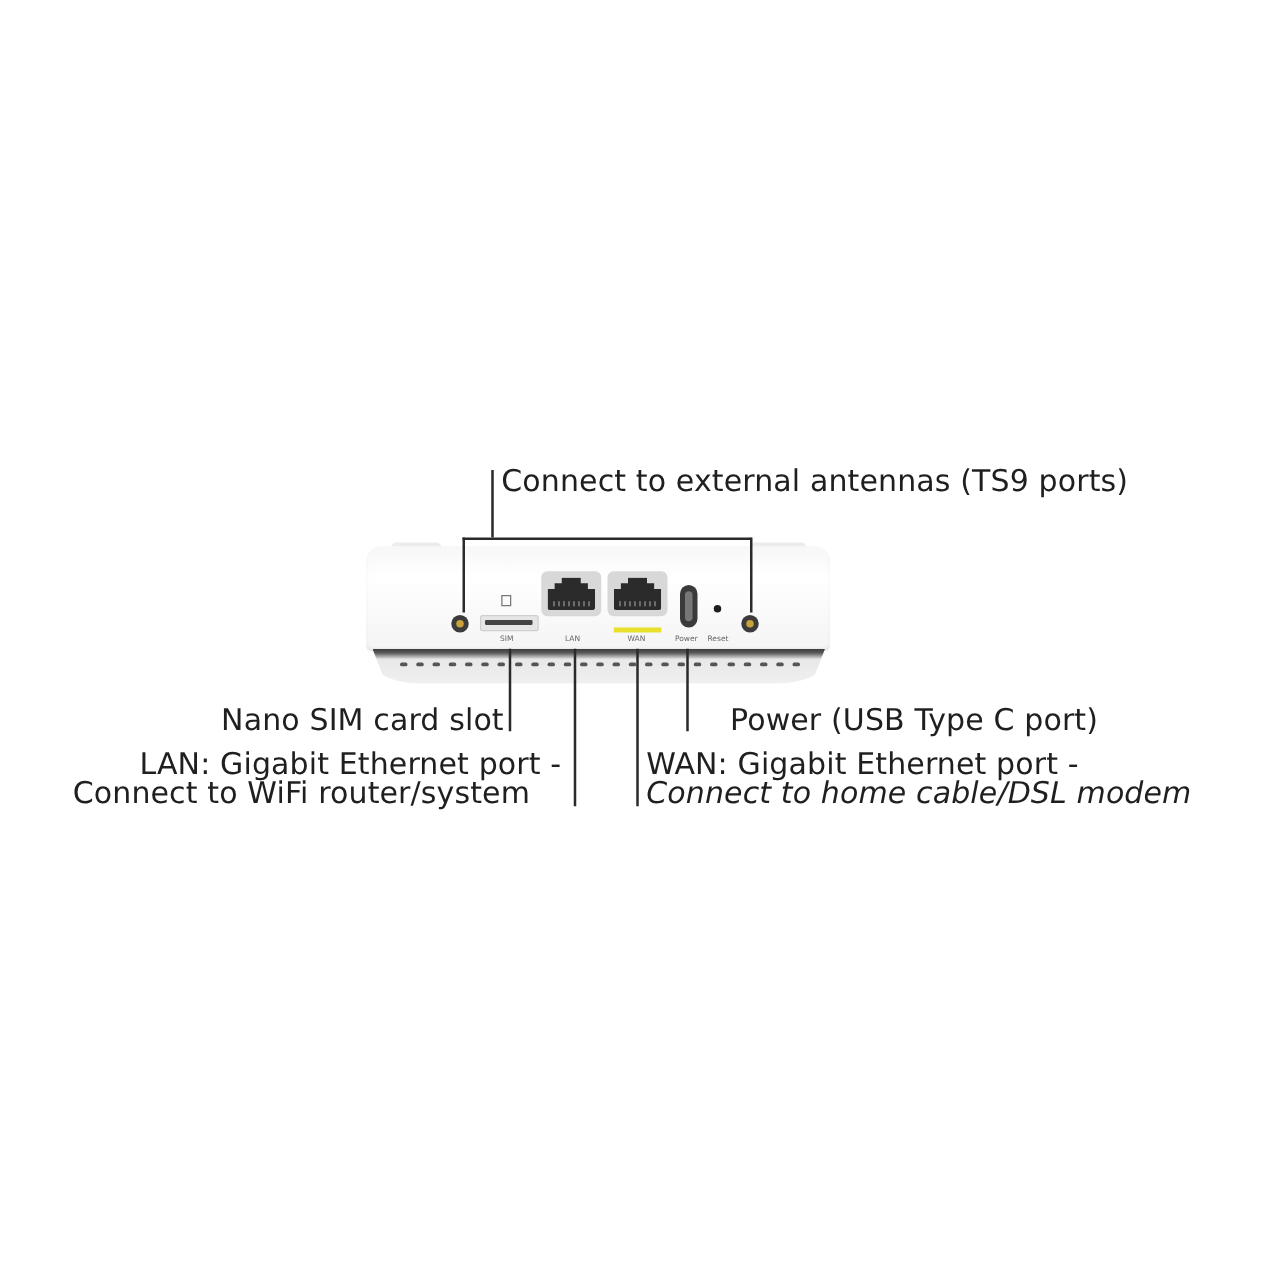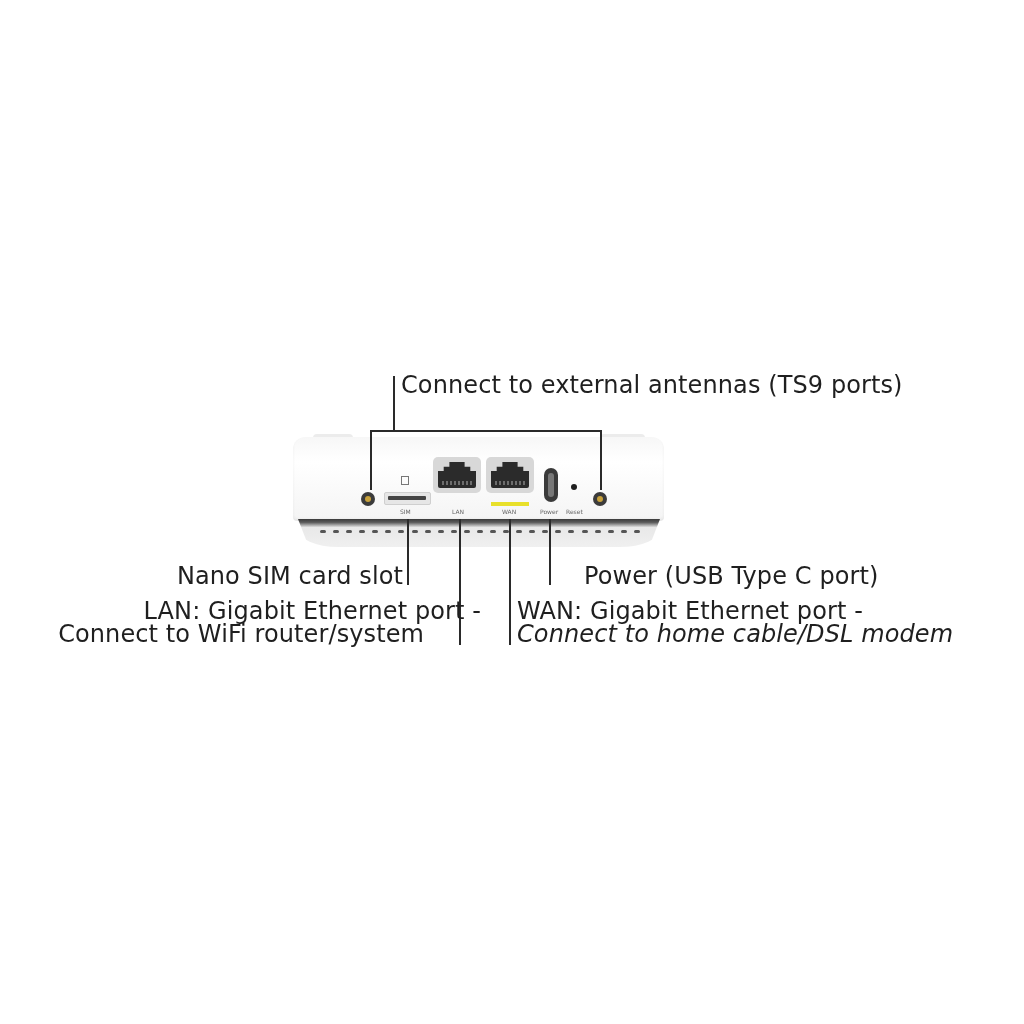--- a/index.html
+++ b/index.html
@@ -104,18 +104,18 @@
 <div class="line vline" style="left:600px; top:430px; height:60px;"></div>
 
 <div class="label" style="left:401px; top:374px;">Connect to external antennas (TS9 ports)</div>
 
 <div class="line vline" style="left:407px; top:519px; height:66px;"></div>
 <div class="line vline" style="left:459px; top:519px; height:126px;"></div>
 <div class="line vline" style="left:509px; top:519px; height:126px;"></div>
 <div class="line vline" style="left:549px; top:519px; height:66px;"></div>
 
 <div class="label right" style="right:621px; top:565px;">Nano SIM card slot</div>
-<div class="label right" style="right:543px; top:600px;">LAN: Gigabit Ethernet port -</div>
+<div class="label right" style="right:575px; top:600px;">LAN: Gigabit Ethernet port -</div>
 <div class="label right" style="right:600px; top:623px;">Connect to WiFi router/system</div>
 
 <div class="label" style="left:584px; top:565px;">Power (USB Type C port)</div>
 <div class="label" style="left:517px; top:600px;">WAN: Gigabit Ethernet port -</div>
 <div class="label" style="left:517px; top:623px;font-style:italic;">Connect to home cable/DSL modem</div>
 
 </body></html>

